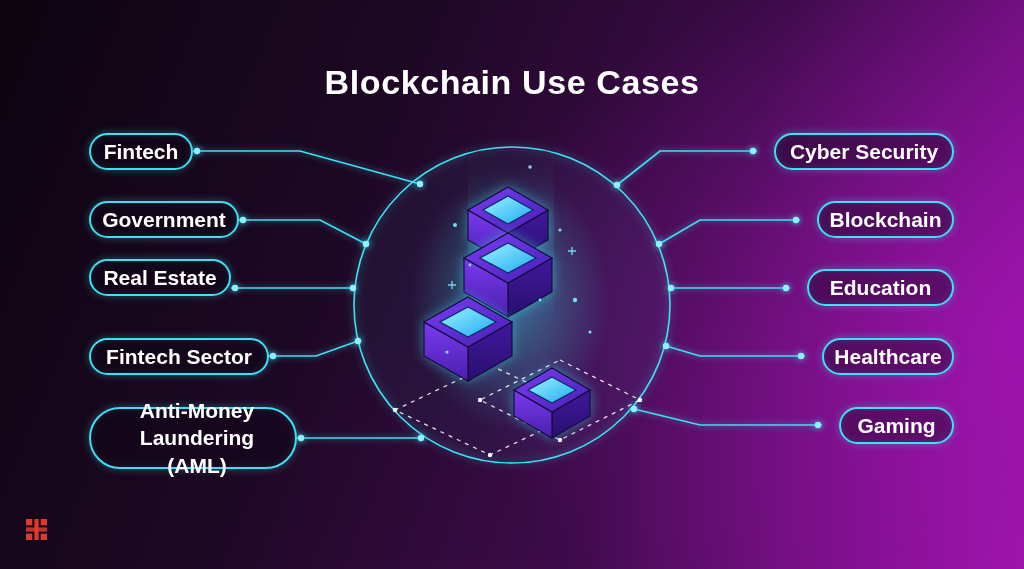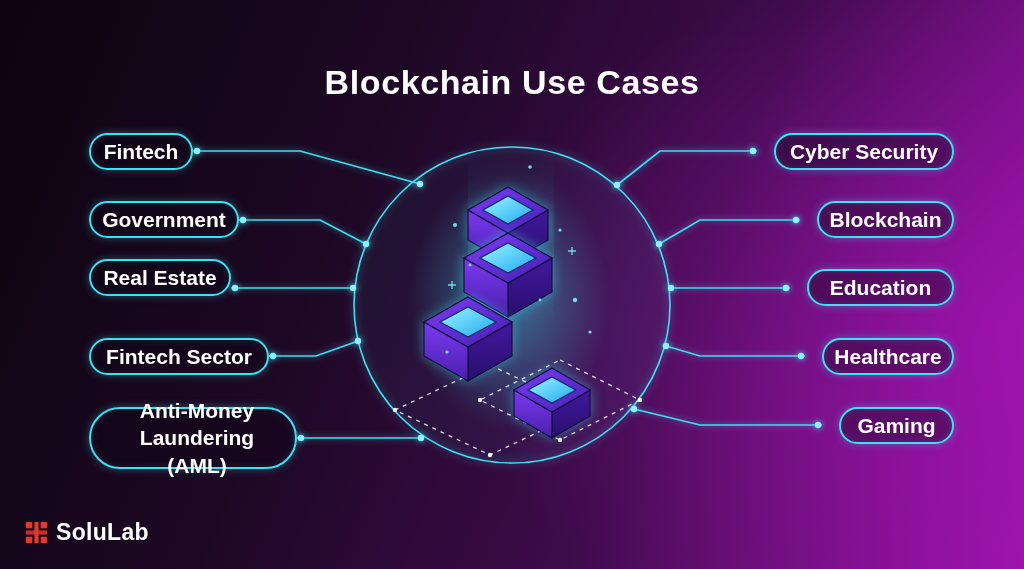--- a/index.html
+++ b/index.html
@@ -205,14 +205,13 @@
   <svg width="21" height="21" viewBox="0 0 20 20" aria-hidden="true">
     <g fill="#e0392e">
       <rect x="0" y="0" width="6" height="6"></rect>
       <rect x="14" y="0" width="6" height="6"></rect>
       <rect x="0" y="14" width="6" height="6"></rect>
       <rect x="14" y="14" width="6" height="6"></rect>
       <rect x="8" y="0" width="4" height="20"></rect>
       <rect x="0" y="8" width="20" height="4" opacity="0.85"></rect>
     </g>
   </svg>
-  <span class="logo-text">SoluLab</span>
 </div>
 
 </body></html>

